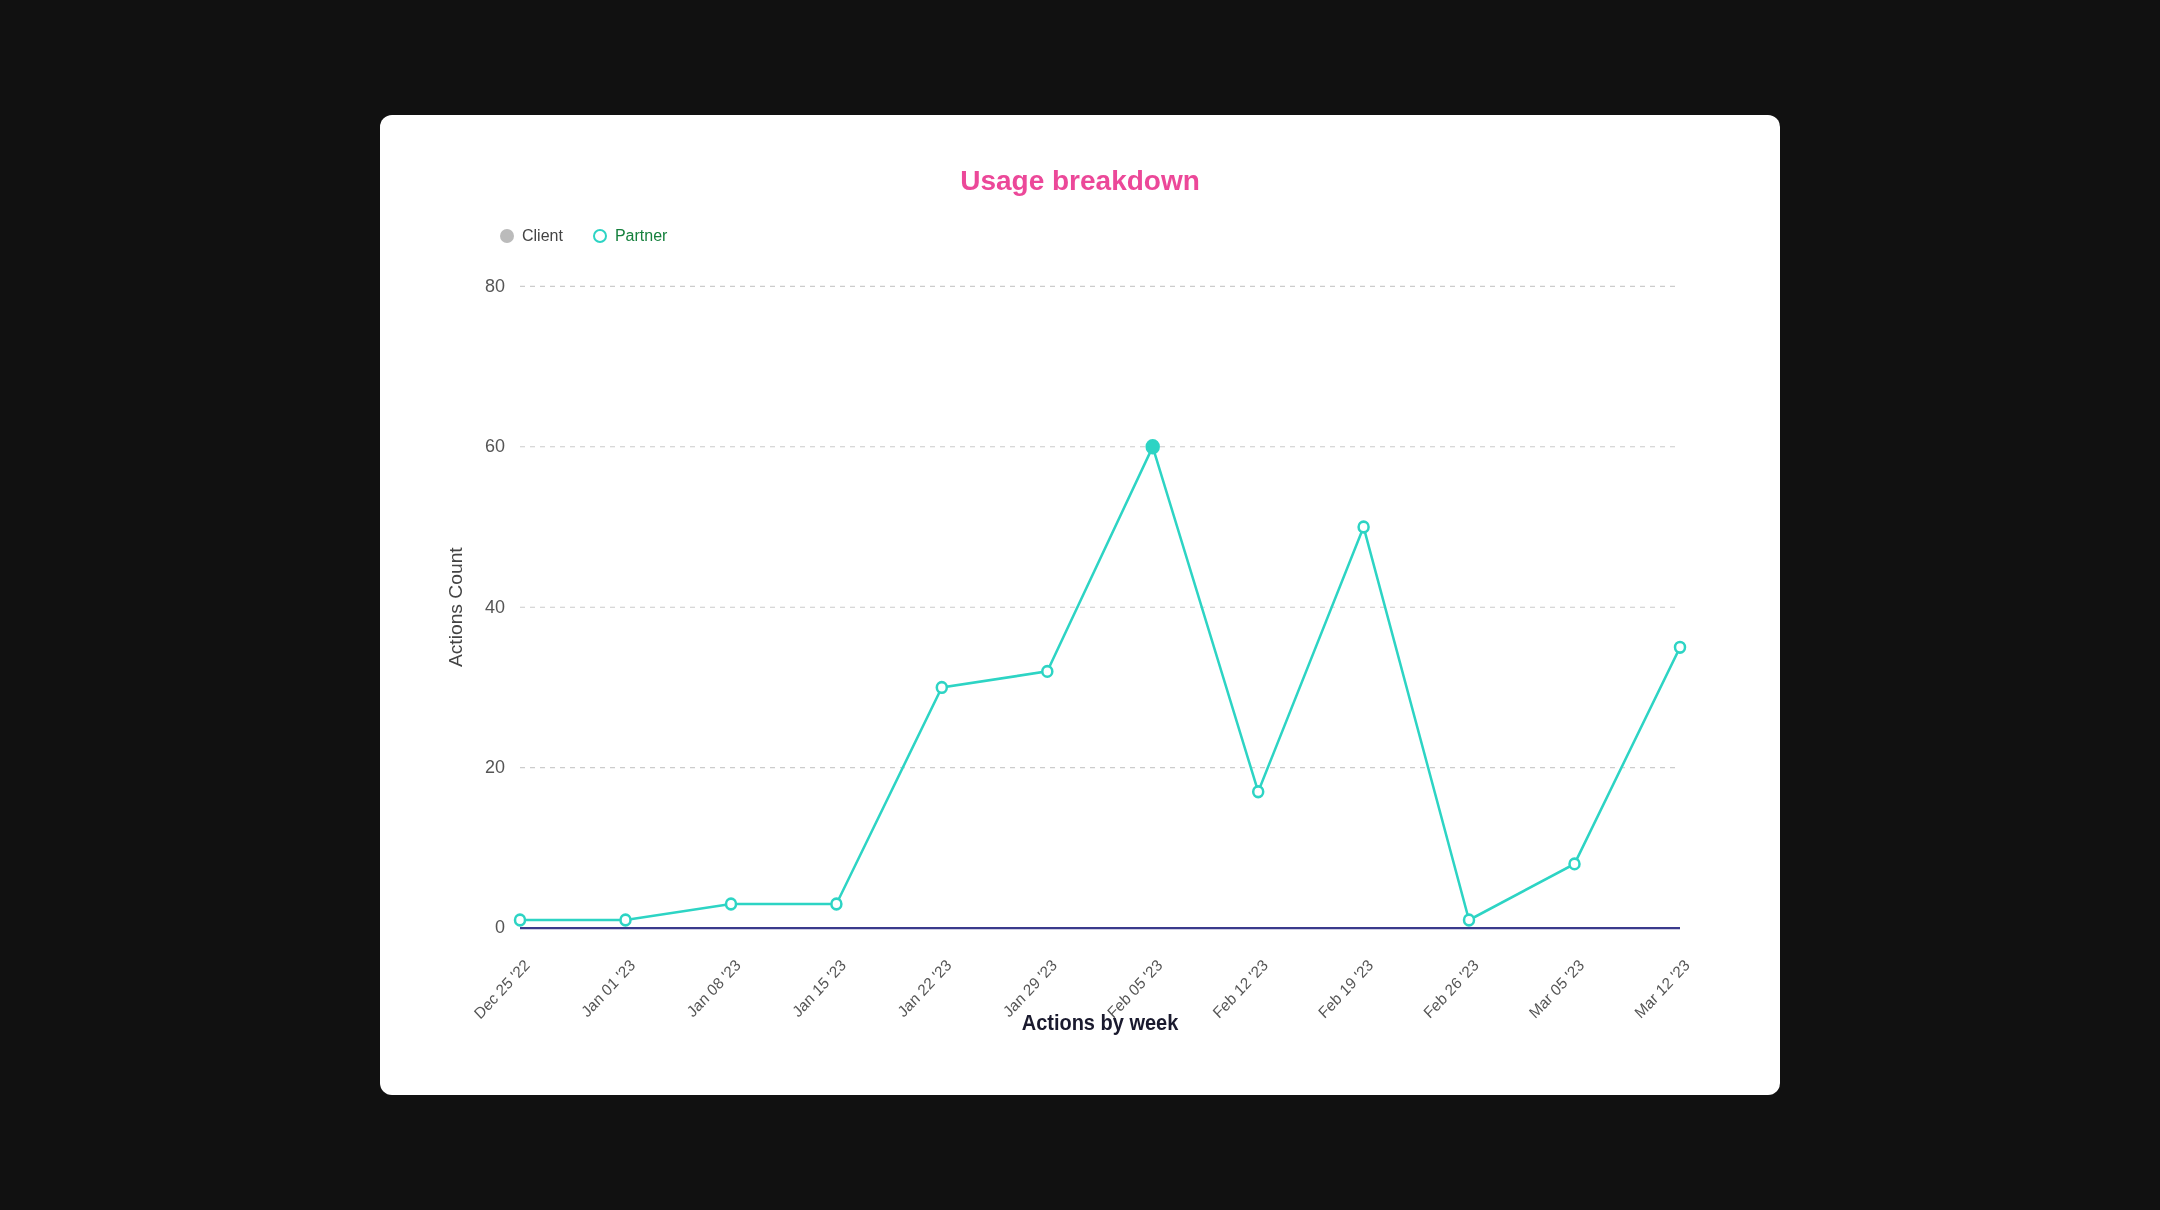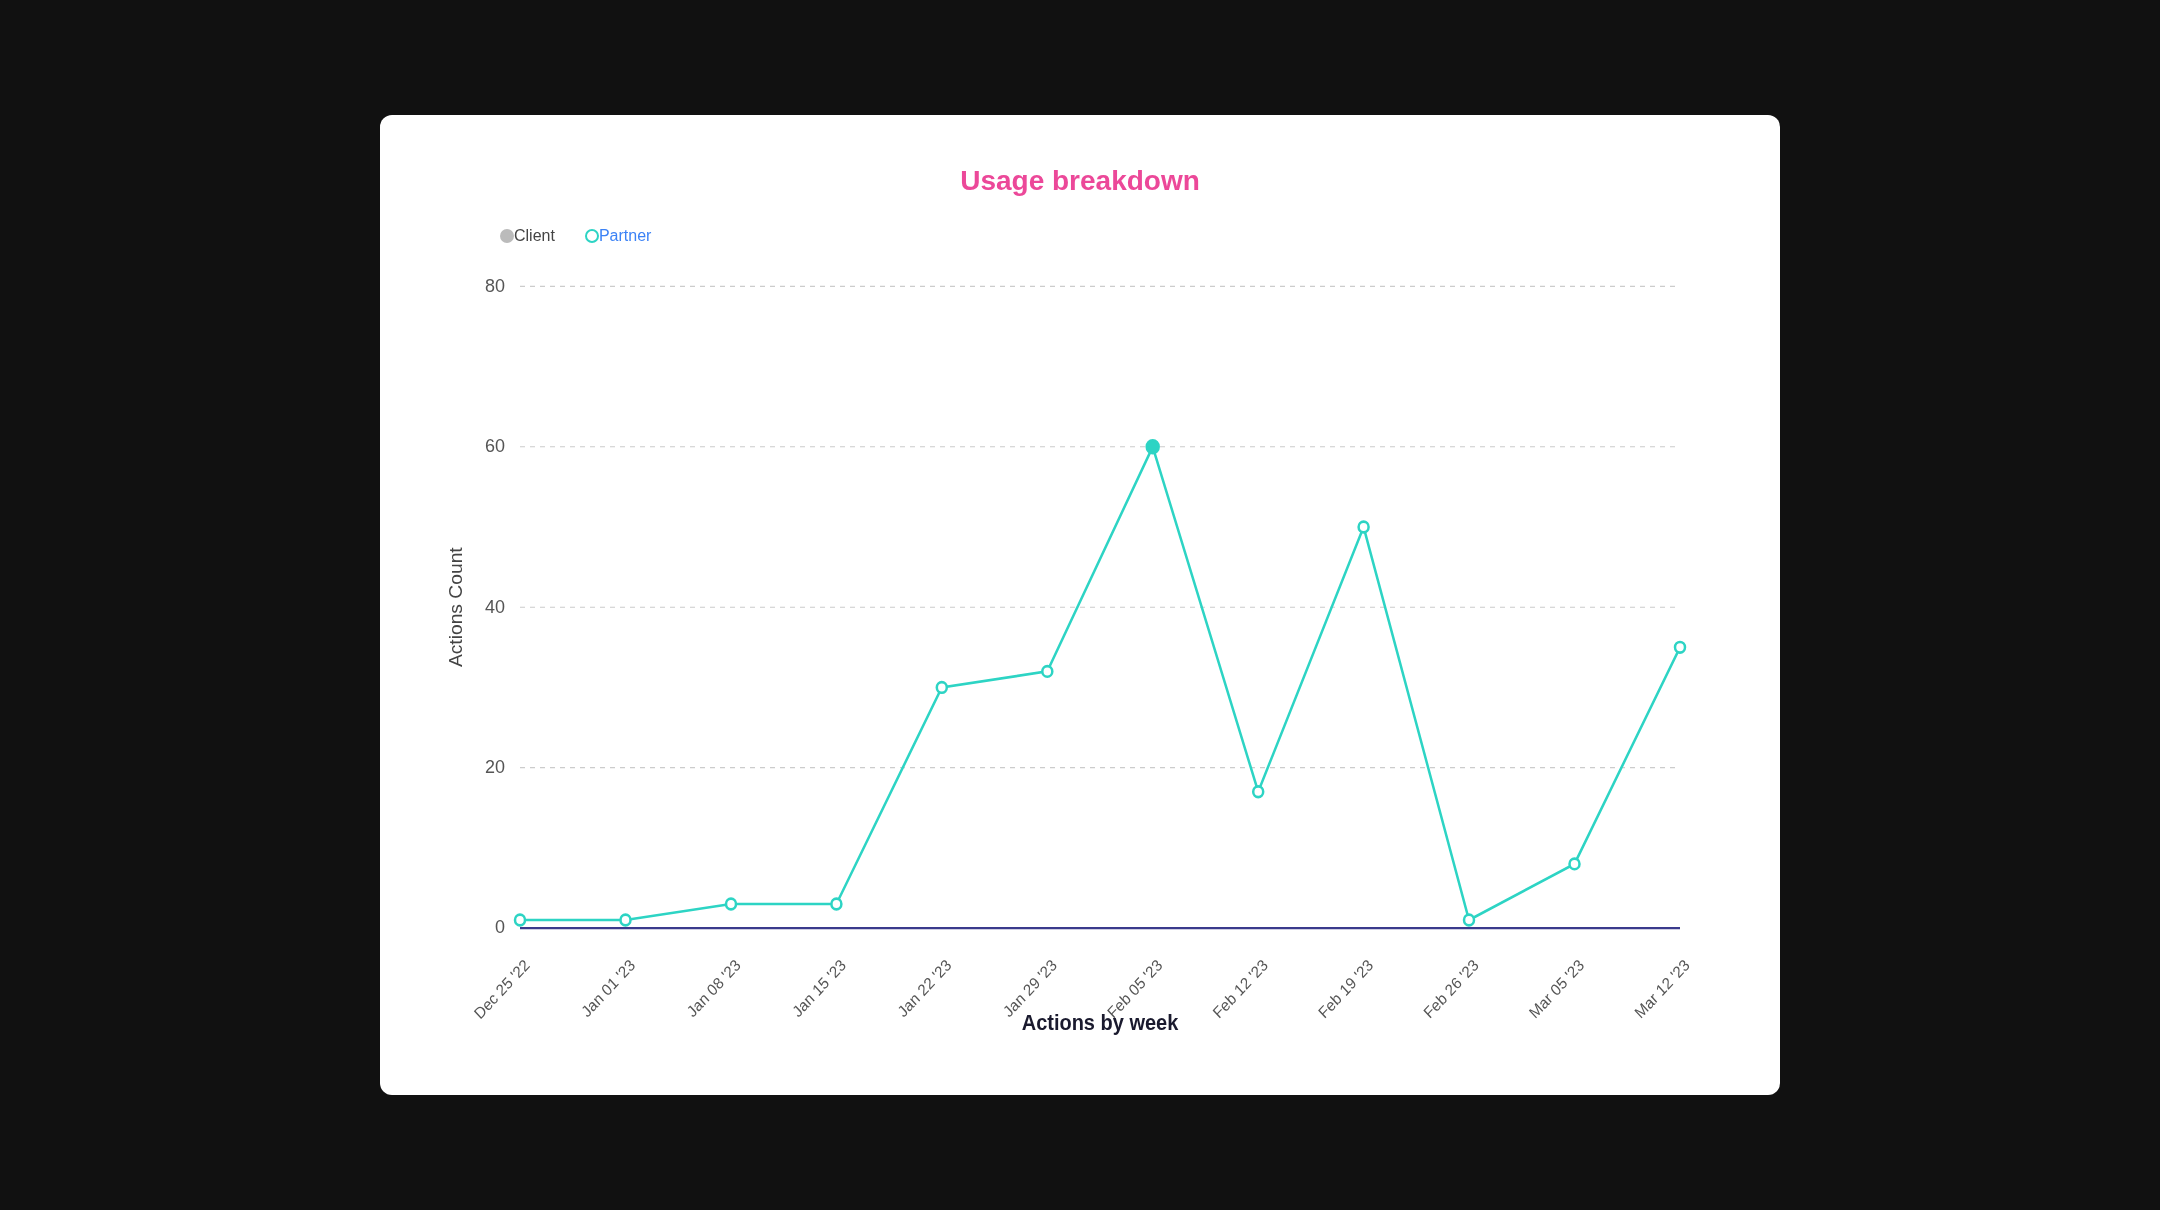--- a/index.html
+++ b/index.html
@@ -48,20 +48,21 @@
     .legend {
       display: flex;
       gap: 30px;
       align-self: flex-start;
       margin-left: 60px;
       margin-bottom: 20px;
     }
     .legend-item {
       display: flex;
       align-items: center;
+      gap: 8px;
       font-size: 16px;
       color: #444;
     }
     .legend-dot-client {
       width: 14px; height: 14px;
       border-radius: 50%;
       background: #bbb;
     }
     .legend-dot-partner {
       width: 14px; height: 14px;
@@ -88,21 +89,21 @@
 <div class="card">
   <div class="chart-title">Usage breakdown</div>
 
   <div class="legend">
     <div class="legend-item">
       <div class="legend-dot-client"></div>
       <span>Client</span>
     </div>
     <div class="legend-item">
       <div class="legend-dot-partner"></div>
-      <span style="color:#3b82f6;font-weight:500;">Partner</span>
+      <span style="color:#15803d;font-weight:500;">Partner</span>
     </div>
   </div>
 
   <div class="chart-container">
     <svg class="chart" viewBox="0 0 1280 720" preserveAspectRatio="none">
 
       <line x1="80" y1="20" x2="1240" y2="20" stroke="#ccc" stroke-dasharray="5,5" stroke-width="1"></line>
       <line x1="80" y1="170" x2="1240" y2="170" stroke="#ccc" stroke-dasharray="5,5" stroke-width="1"></line>
       <line x1="80" y1="320" x2="1240" y2="320" stroke="#ccc" stroke-dasharray="5,5" stroke-width="1"></line>
       <line x1="80" y1="470" x2="1240" y2="470" stroke="#ccc" stroke-dasharray="5,5" stroke-width="1"></line>

